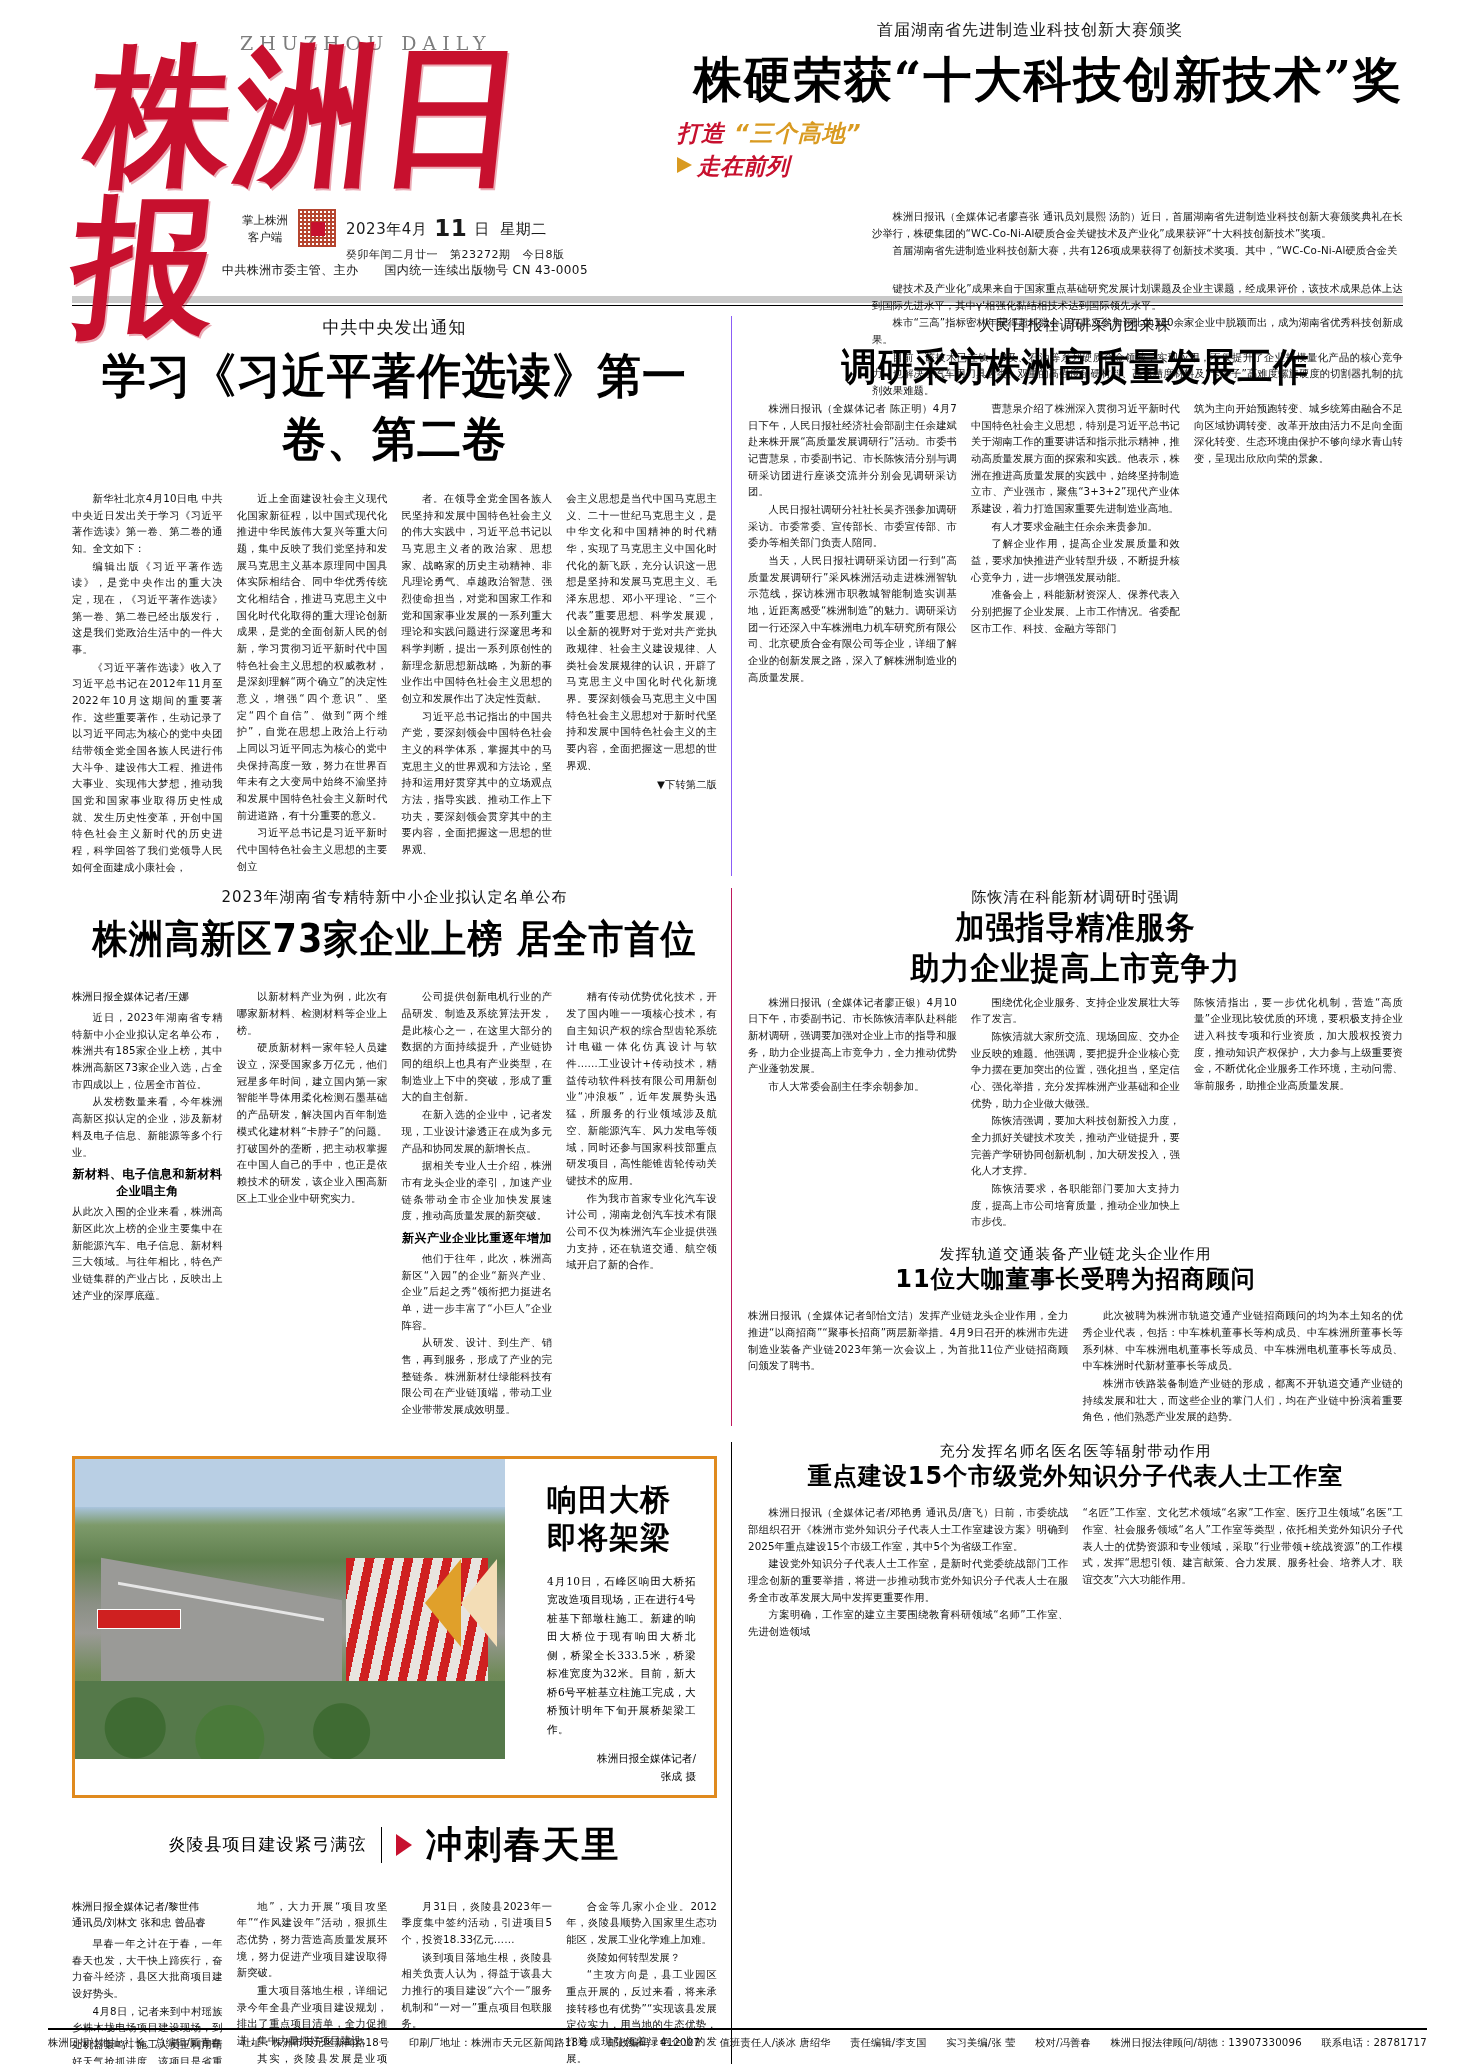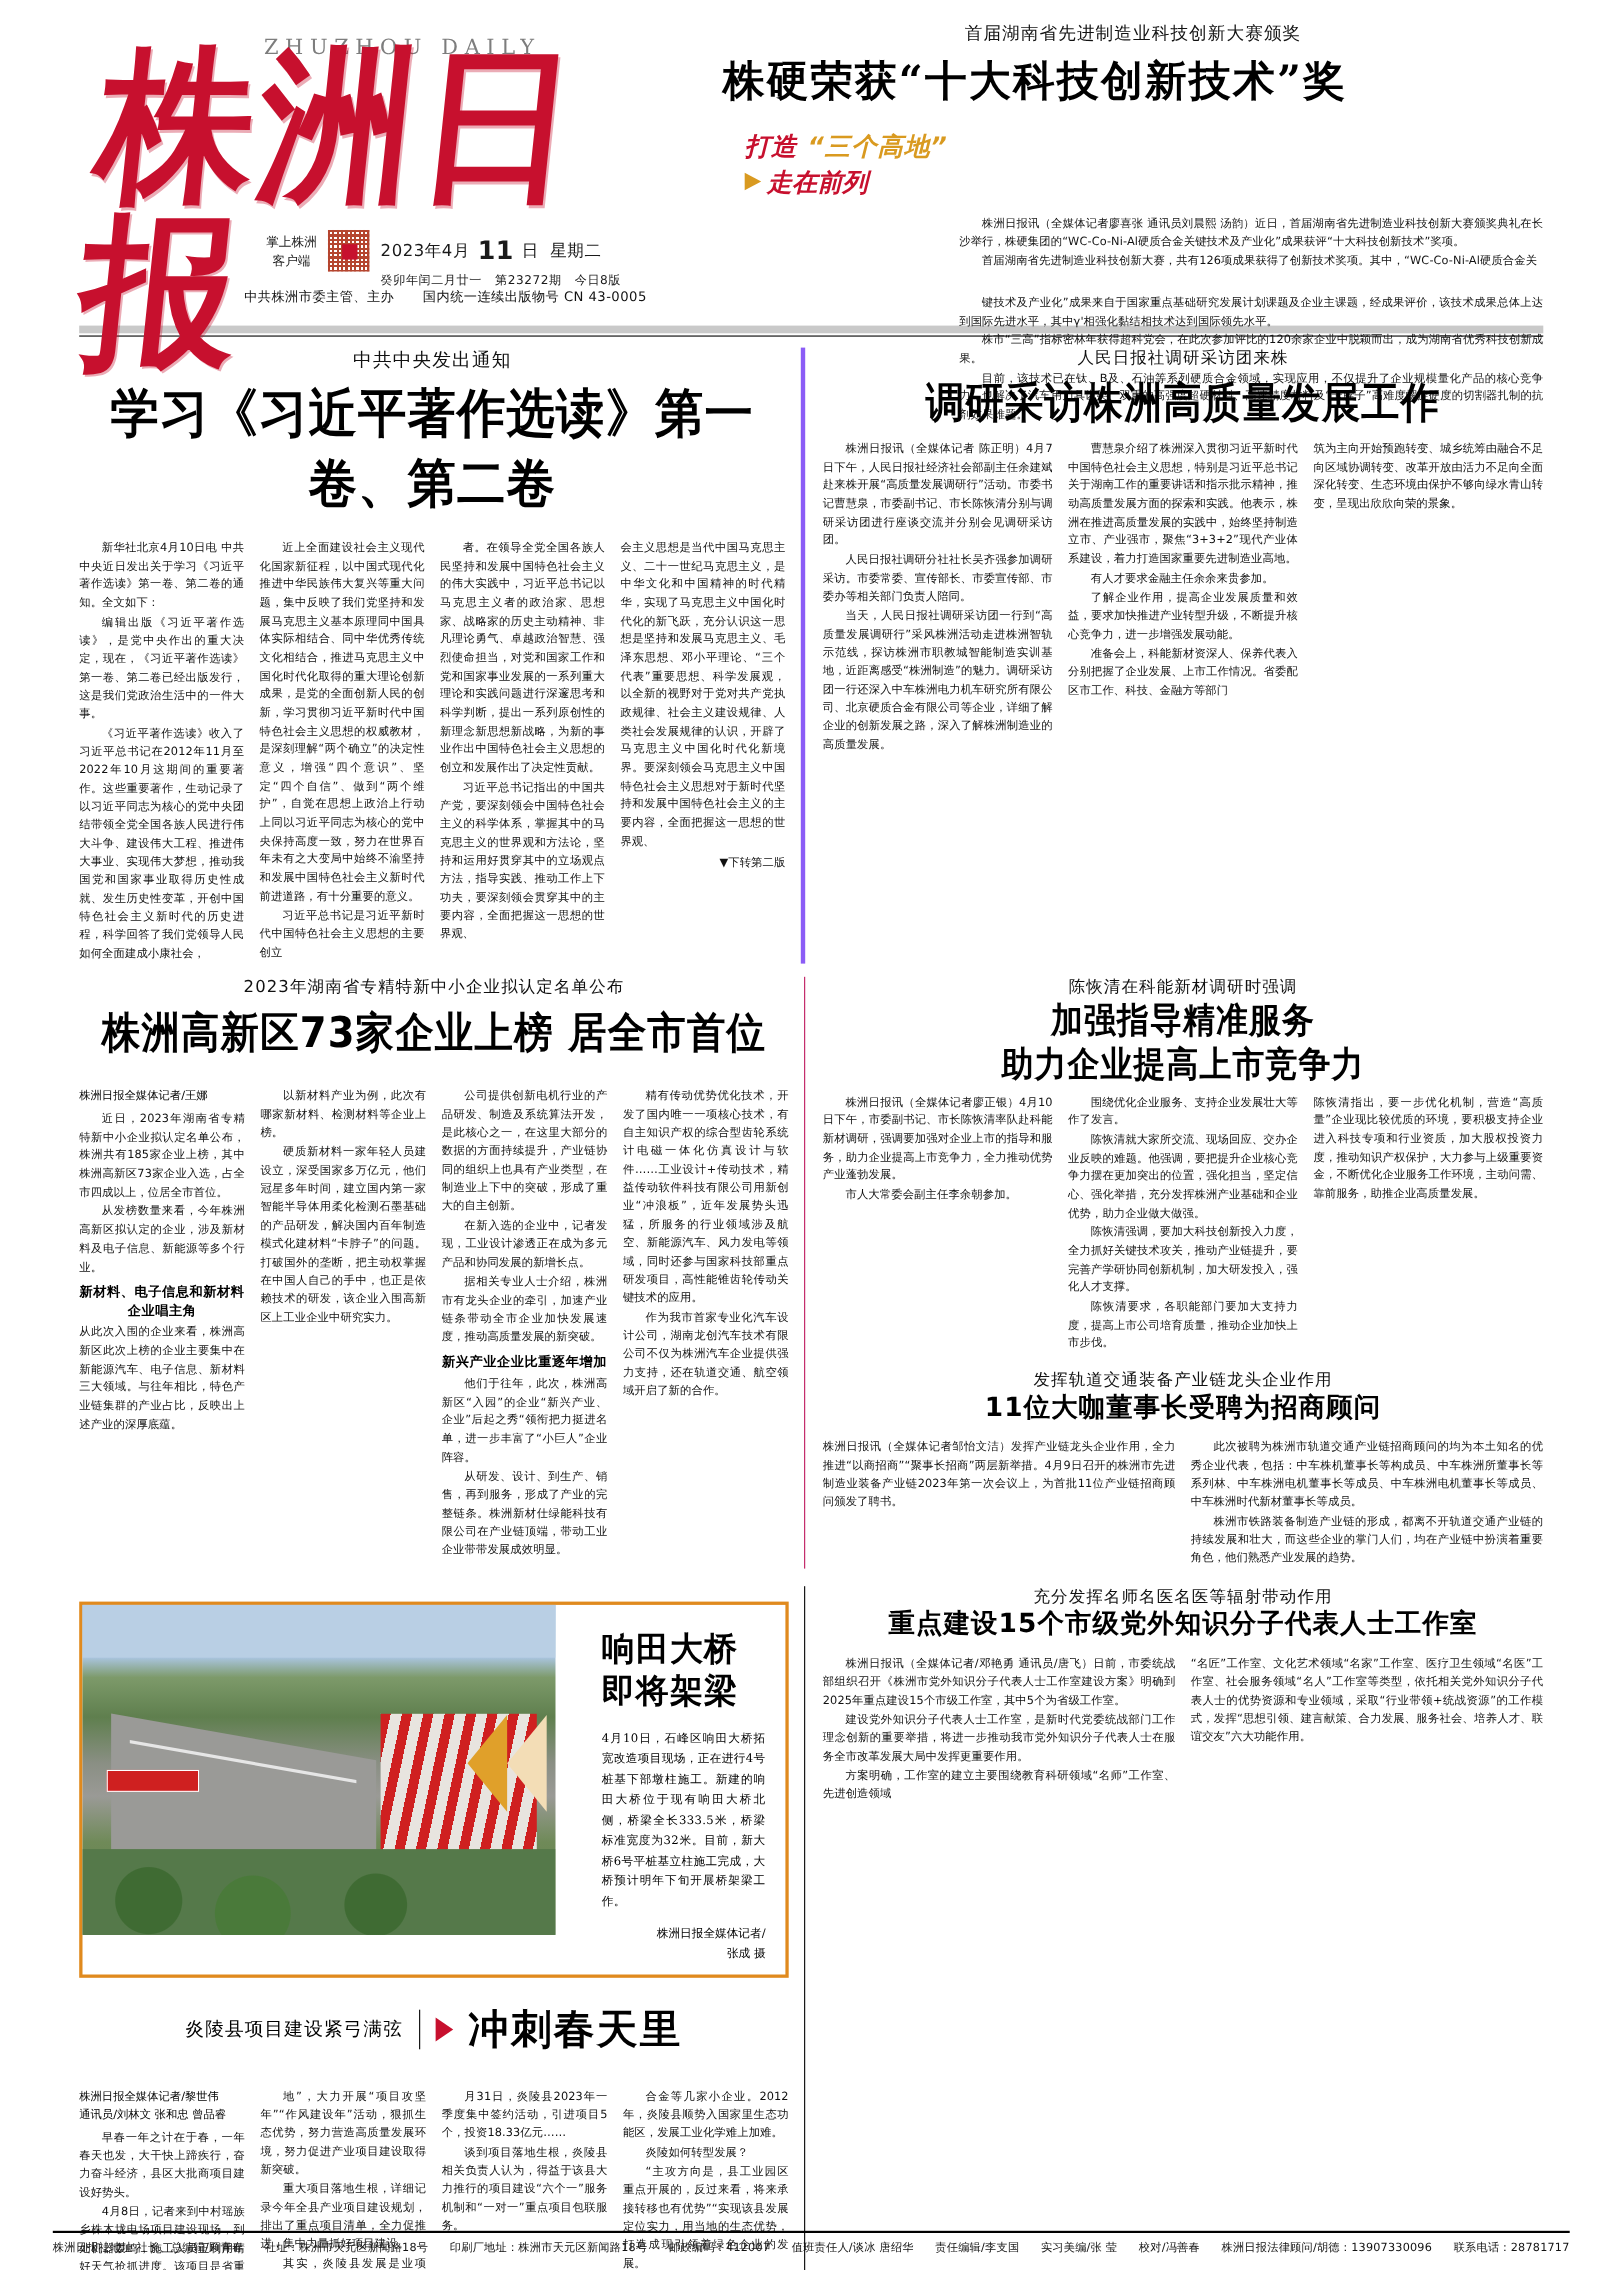--- a/index.html
+++ b/index.html
@@ -51,21 +51,21 @@
   .mi-date .row2 span { margin-right: 12px; }
   .mast-org {
     position: absolute; left: 150px; top: 262px;
     font-size: 12px; letter-spacing: 0.4px; color: #111;
   }
   .mast-org .sep { display: inline-block; width: 26px; }
 
   .mast-right { flex: 1; position: relative; padding-top: 20px; }
   .lead-kicker { text-align: center; font-size: 16px; letter-spacing: 1px; color: #111; }
   .lead-title {
-    text-align: left; font-size: 38px; font-weight: bold;
+    text-align: right; font-size: 48px; font-weight: bold;
     font-family: "DejaVu Serif", "Liberation Serif", serif;
     letter-spacing: 2px; margin-top: 7px; color: #000;
   }
   .promo-badge { position: absolute; left: 20px; top: 118px; width: 190px; }
   .pb-l1 {
     font-size: 23px; font-weight: bold; color: #c7102e; letter-spacing: 1px;
     font-style: italic; white-space: nowrap;
   }
   .pb-l1 .gold { color: #d99a20; }
   .pb-l2 { font-size: 23px; font-weight: bold; color: #c7102e; font-style: italic; margin-top: 2px; white-space: nowrap; }
@@ -88,21 +88,21 @@
   .body-text p { text-indent: 2em; margin-bottom: 1px; }
   .sub-h {
     font-size: 12px; font-weight: bold; text-align: center;
     margin: 6px 0 3px; letter-spacing: 0.5px;
   }
   .byline { font-size: 10.3px; line-height: 1.62; }
   .redmark { color: #c7102e; }
 
   
   .secA { display: flex; margin-top: 10px; }
-  .secA-left { width: 660px; padding-right: 14px; border-right: 4px solid #8b5cf6; }
+  .secA-left { width: 660px; padding-right: 14px; border-right: 1px solid #8b5cf6; }
   .secA-right { flex: 1; padding-left: 16px; }
 
   .kicker { text-align: center; font-size: 17px; letter-spacing: 1px; color: #111; }
   .kicker-sm { text-align: center; font-size: 15px; letter-spacing: 1px; color: #111; }
   .headline-xl {
     text-align: center; font-size: 44px; font-weight: bold;
     font-family: "DejaVu Sans", "Liberation Sans", sans-serif;
     letter-spacing: 1px; margin-top: 5px; color: #000;
     transform: scaleY(1.08); transform-origin: center top;
   }

